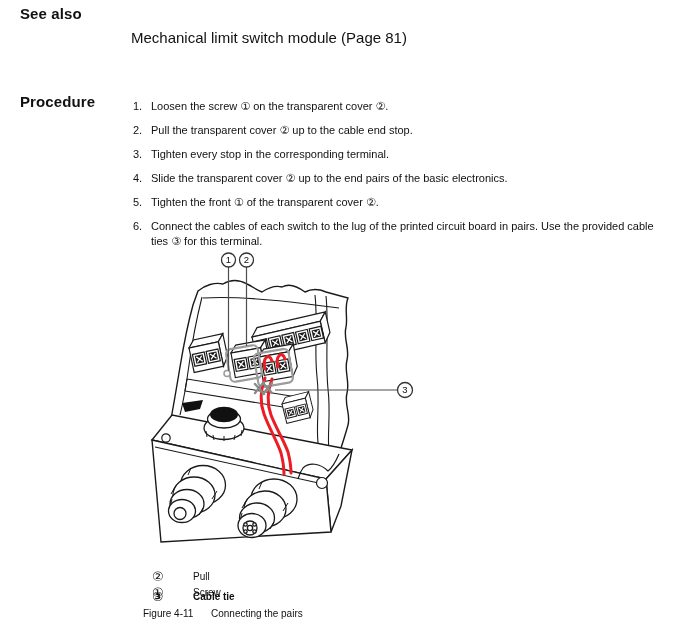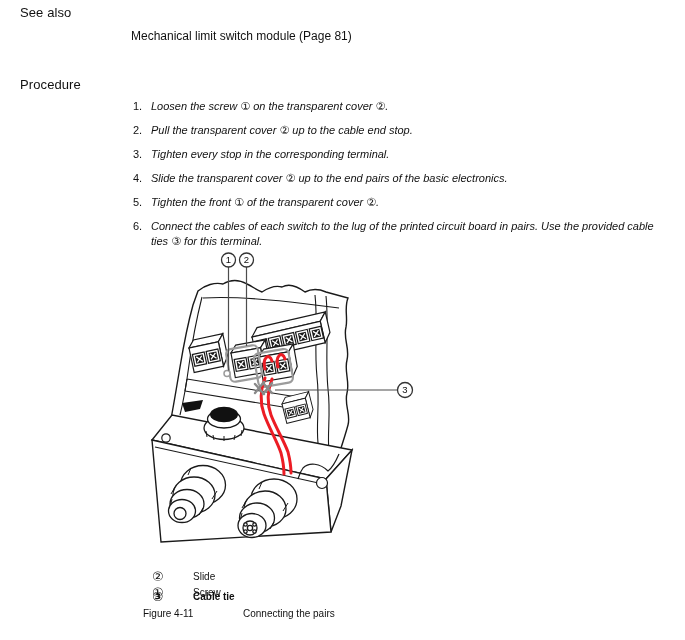--- a/index.html
+++ b/index.html
@@ -1,37 +1,37 @@
 <!DOCTYPE html>
 <html><head>
 <meta charset="utf-8">
 <style>
   html,body{margin:0;padding:0;}
   body{
     width:685px;height:640px;position:relative;background:#ffffff;
     font-family:"Liberation Sans","DejaVu Sans",sans-serif;color:#111;
     overflow:hidden;
   }
-  .h-side{position:absolute;left:20px;font-size:13px;font-weight:normal;letter-spacing:.1px;}
+  .h-side{position:absolute;left:20px;font-size:15px;font-weight:bold;letter-spacing:.1px;}
   #see-also-h{top:5px;}
-  #procedure-h{top:77px;}
-  #see-also-ref{position:absolute;left:131px;top:29px;font-size:12px;}
+  #procedure-h{top:93px;}
+  #see-also-ref{position:absolute;left:131px;top:29px;font-size:15px;}
   #steps{position:absolute;left:133px;top:99px;width:540px;}
   .step{display:flex;margin-bottom:9px;font-size:11px;line-height:15px;}
   .step-num{width:18px;flex:0 0 18px;}
-  .step-text{width:522px;font-style:italic;}
+  .step-text{width:522px;}
   #figure-wrap{position:absolute;left:145px;top:251px;width:280px;height:302px;}
   .legend-row{position:absolute;left:152px;height:14px;font-size:10px;line-height:13px;}
   .legend-num{font-family:"DejaVu Sans",sans-serif;font-size:13px;line-height:11px;display:inline-block;width:13px;vertical-align:-1px;}
   .legend-label{display:inline-block;margin-left:28px;}
   #legend-1{top:550px;margin-top:36px;}
   #legend-2{top:570px;}
   #legend-3{top:590px;font-weight:bold;}
   #caption{position:absolute;left:143px;top:608px;font-size:10px;}
-  #caption .cap-label{display:inline-block;width:100px;}
+  #caption .cap-label{display:inline-block;width:68px;}
   svg text{font-family:"Liberation Sans","DejaVu Sans",sans-serif;}
 </style>
 </head>
 <body>
 
 <div id="see-also-h" class="h-side">See also</div>
 <div id="see-also-ref">Mechanical limit switch module (Page 81)</div>
 <div id="procedure-h" class="h-side">Procedure</div>
 
 <div id="steps">
@@ -180,21 +180,21 @@
     <circle cx="260" cy="139" r="7.5" fill="#fff" stroke="#333" stroke-width="1.3"></circle>
     <text x="260" y="142.4" font-size="9.5" text-anchor="middle" fill="#111">3</text>
   </g>
 </svg>
 </div>
 
 <div id="legend-1" class="legend-row">
   <span class="legend-num">①</span><span class="legend-label">Screw</span>
 </div>
 <div id="legend-2" class="legend-row">
-  <span class="legend-num">②</span><span class="legend-label">Slide</span>
+  <span class="legend-num">②</span><span class="legend-label">Pull</span>
 </div>
 <div id="legend-3" class="legend-row">
   <span class="legend-num">③</span><span class="legend-label">Cable tie</span>
 </div>
 
 <div id="caption">
   <span class="cap-label">Figure 4-11</span><span>Connecting the pairs</span>
 </div>
 
 </body></html>

